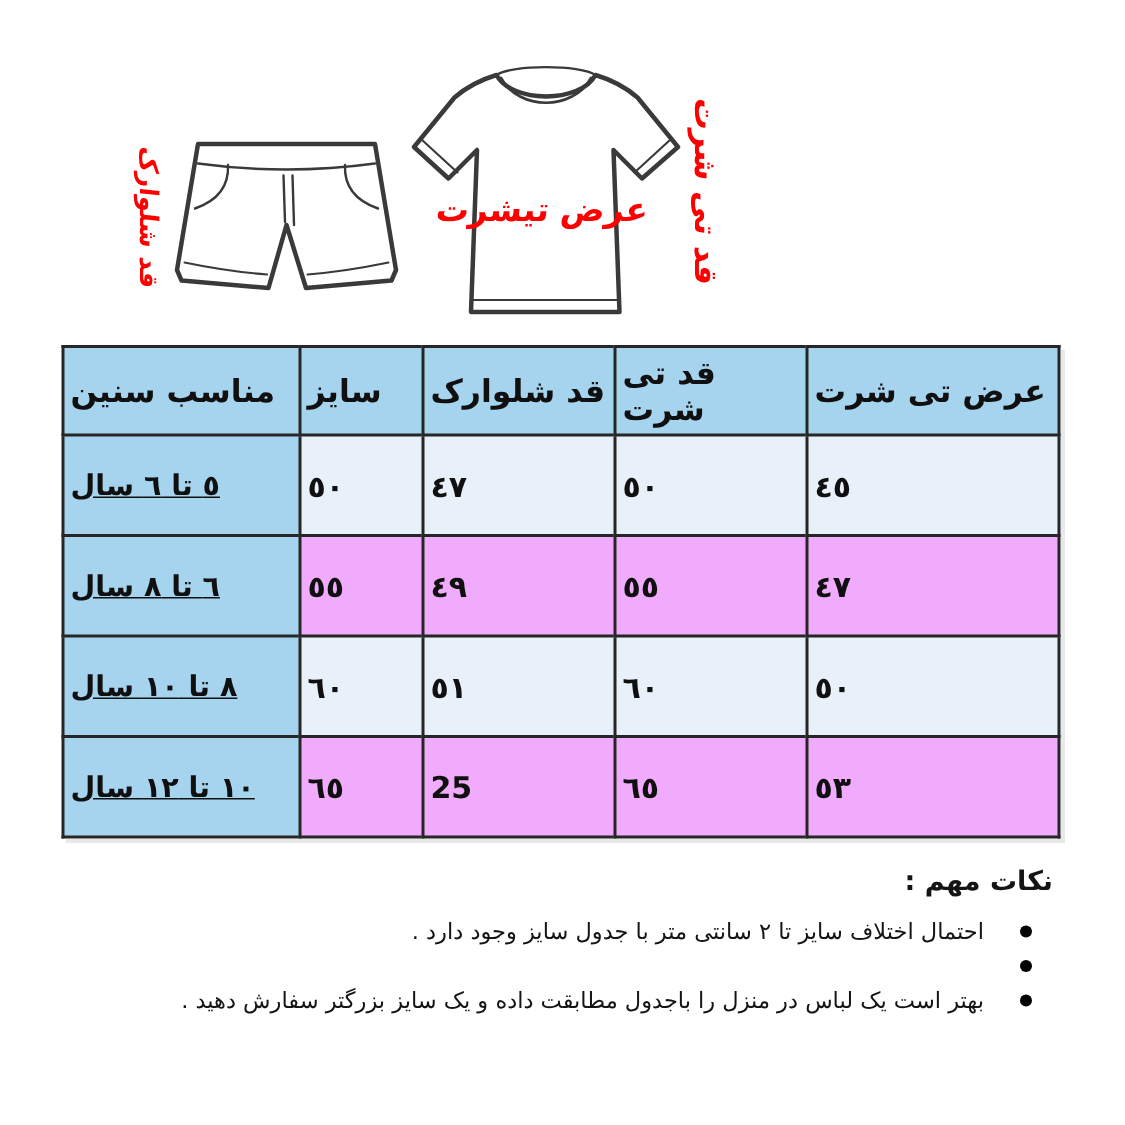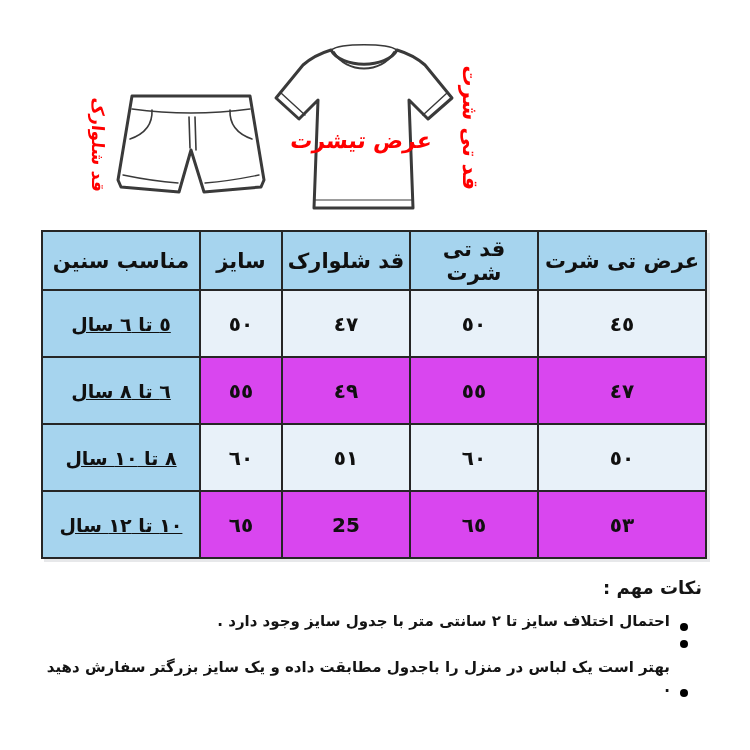--- a/index.html
+++ b/index.html
@@ -29,41 +29,41 @@
     transform:skewX(-6deg);
   }
 
   
   table.size-table {
     position:absolute; left:41px; top:230px;
     border-collapse:collapse; table-layout:fixed;
     box-shadow:3px 3px 0 rgba(120,130,140,0.18);
   }
   table.size-table th, table.size-table td {
-    border:2px solid #262626; text-align:center; vertical-align:middle;
+    border:2px solid #262626; text-align:left; vertical-align:middle;
     color:#101010; padding:0 4px;
   }
   table.size-table th {
     background:#a6d4ee; height:57px; font-size:21px; font-weight:bold;
   }
   table.size-table td { height:65px; font-size:20px; font-weight:bold; }
   table.size-table td.ages { background:#a6d4ee; font-size:19px;text-decoration:underline; }
   table.size-table tr.r-light td.val { background:#e8f1f9; }
-  table.size-table tr.r-white td.val { background:#d946ef; }
+  table.size-table tr.r-white td.val { background:#f0abfc; }
 
   
   .notes {
     position:absolute; top:577px; right:48px; left:38px;
     direction:rtl; text-align:right; color:#141414;
   }
   .notes-title { font-size:18px; font-weight:bold; }
   .notes ul { list-style:none; margin:13px 14px 0 0; padding:0; }
   .notes li {
-    display:flex; align-items:flex-end; gap:10px;
-    font-size:15px; font-weight:bold; margin-bottom:9px; line-height:20px;
+    display:flex; align-items:center; gap:24px;
+    font-size:15px; font-weight:normal; margin-bottom:9px; line-height:20px;
   }
   .dot {
     flex:0 0 auto; width:8px; height:8px; border-radius:50%;
     background:#000; display:inline-block;
   }
 </style>
 </head>
 <body>
 
 <div class="page">

